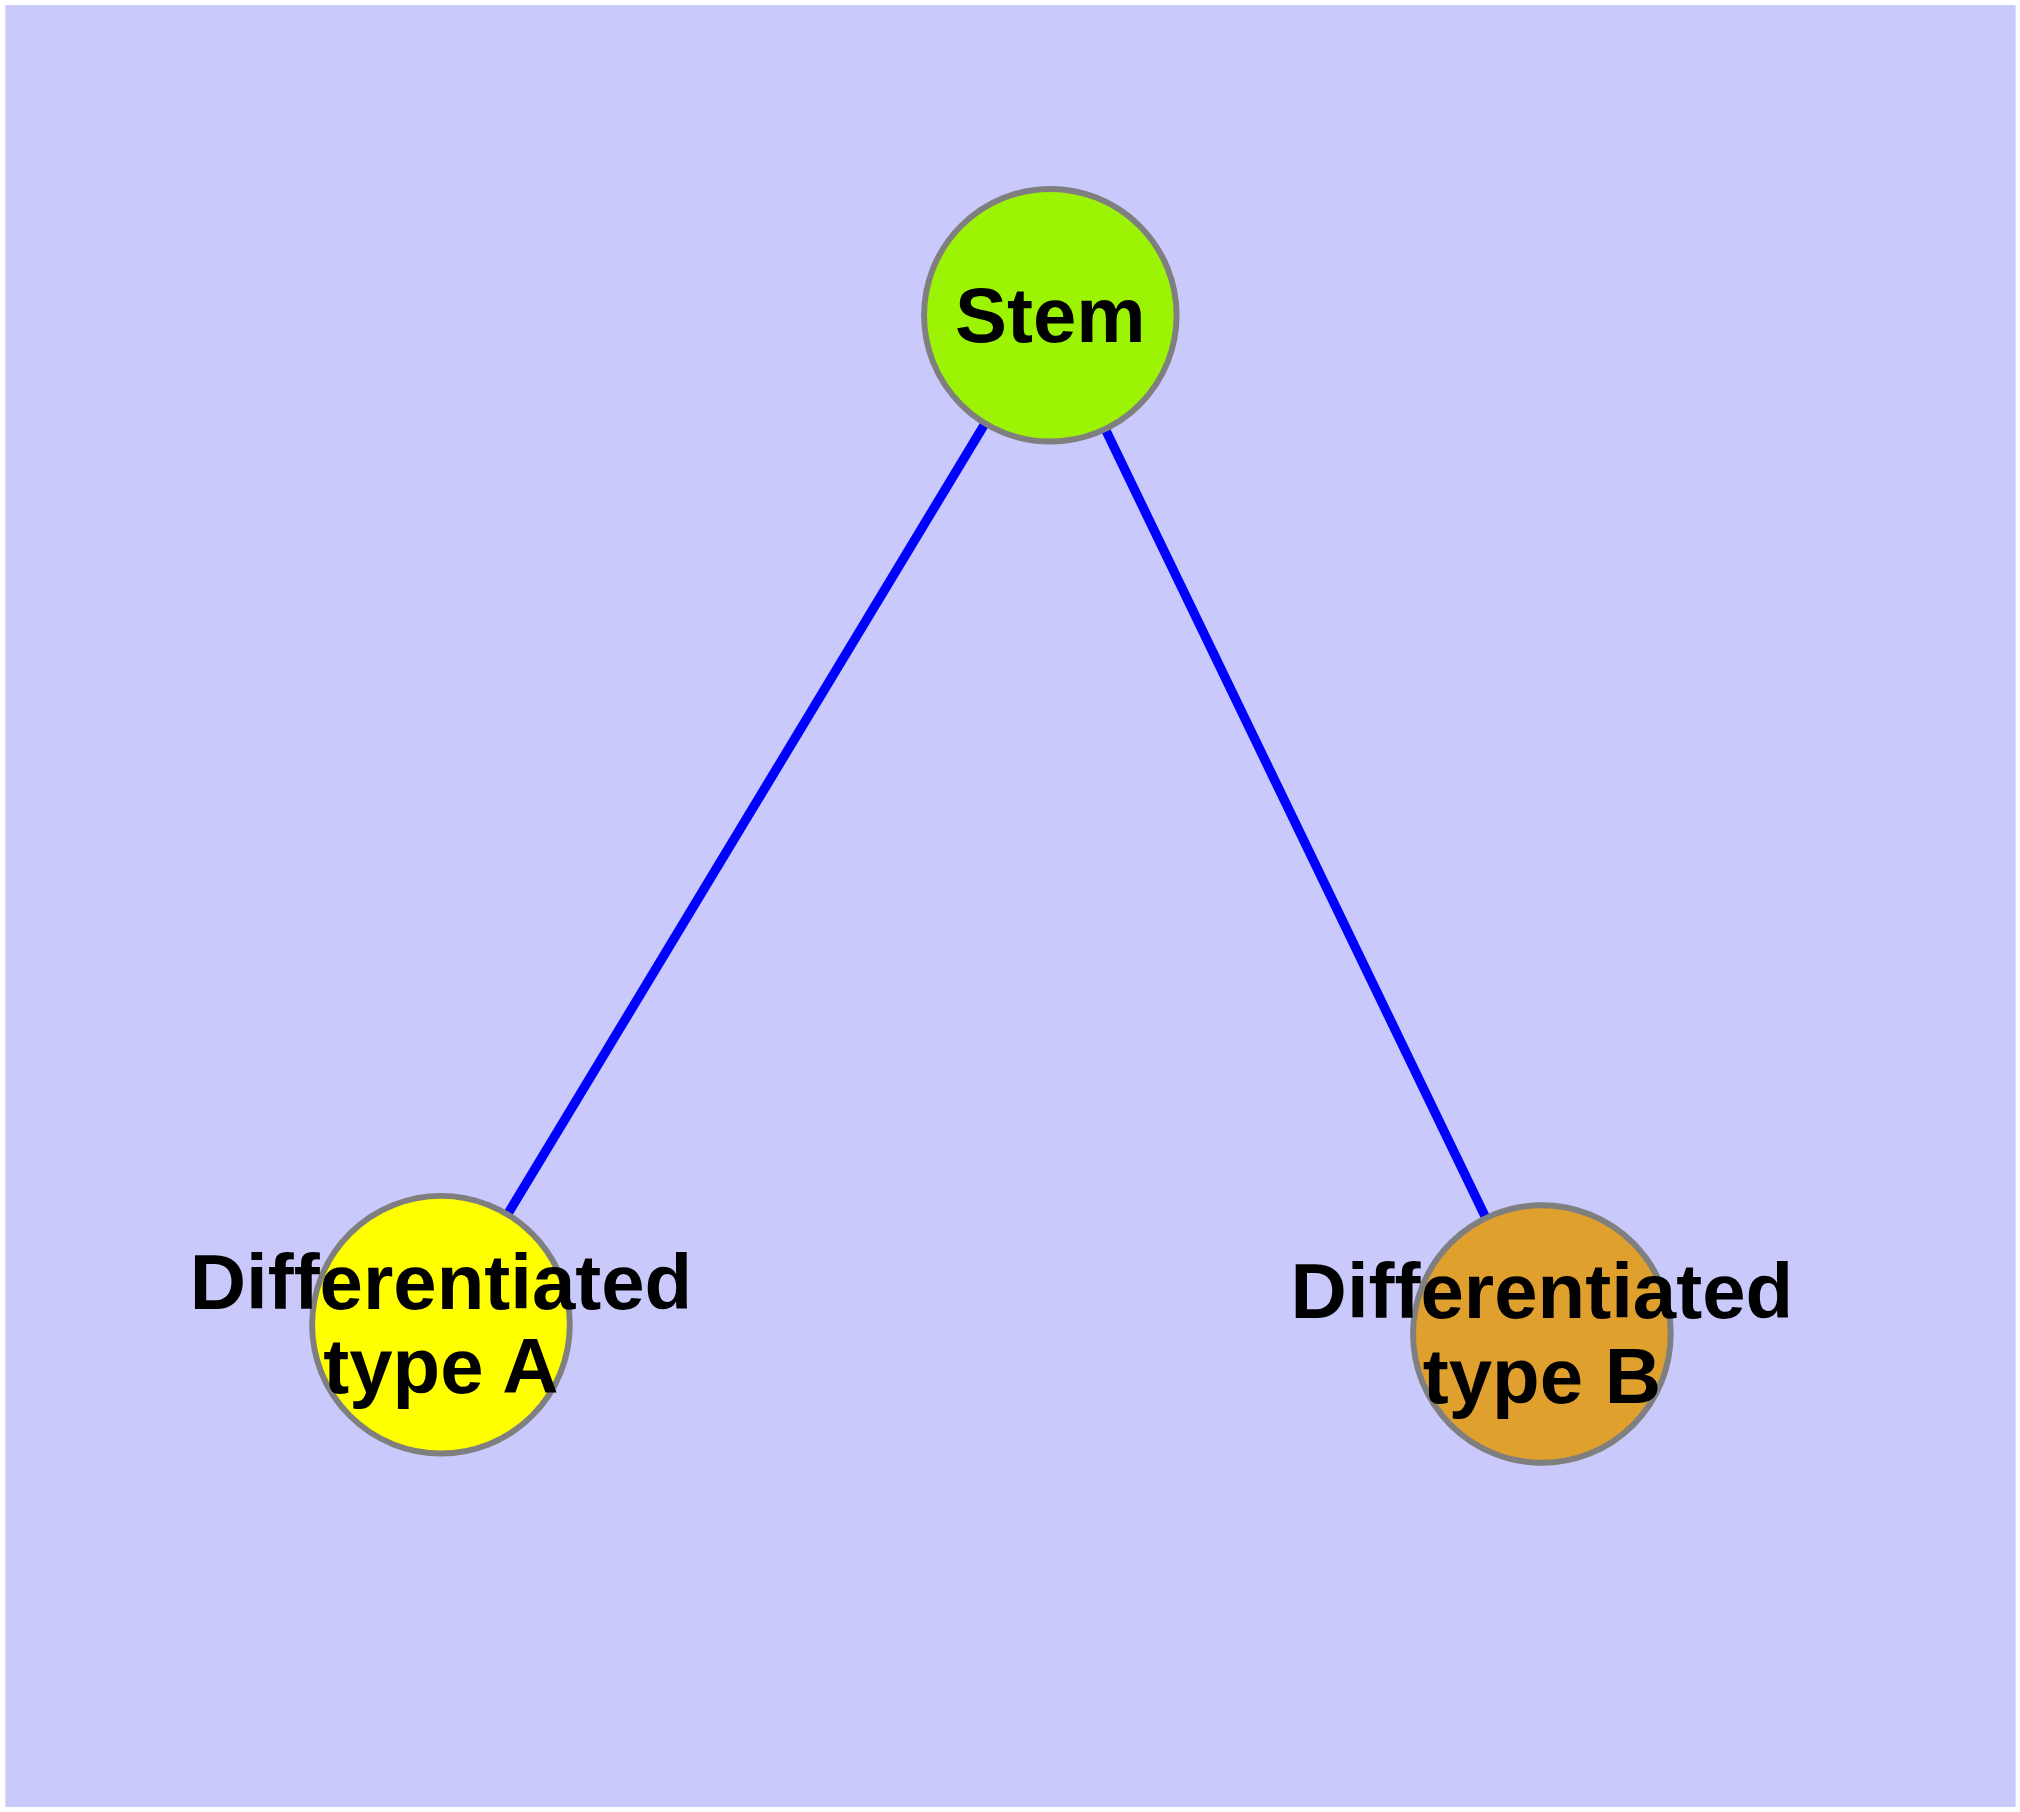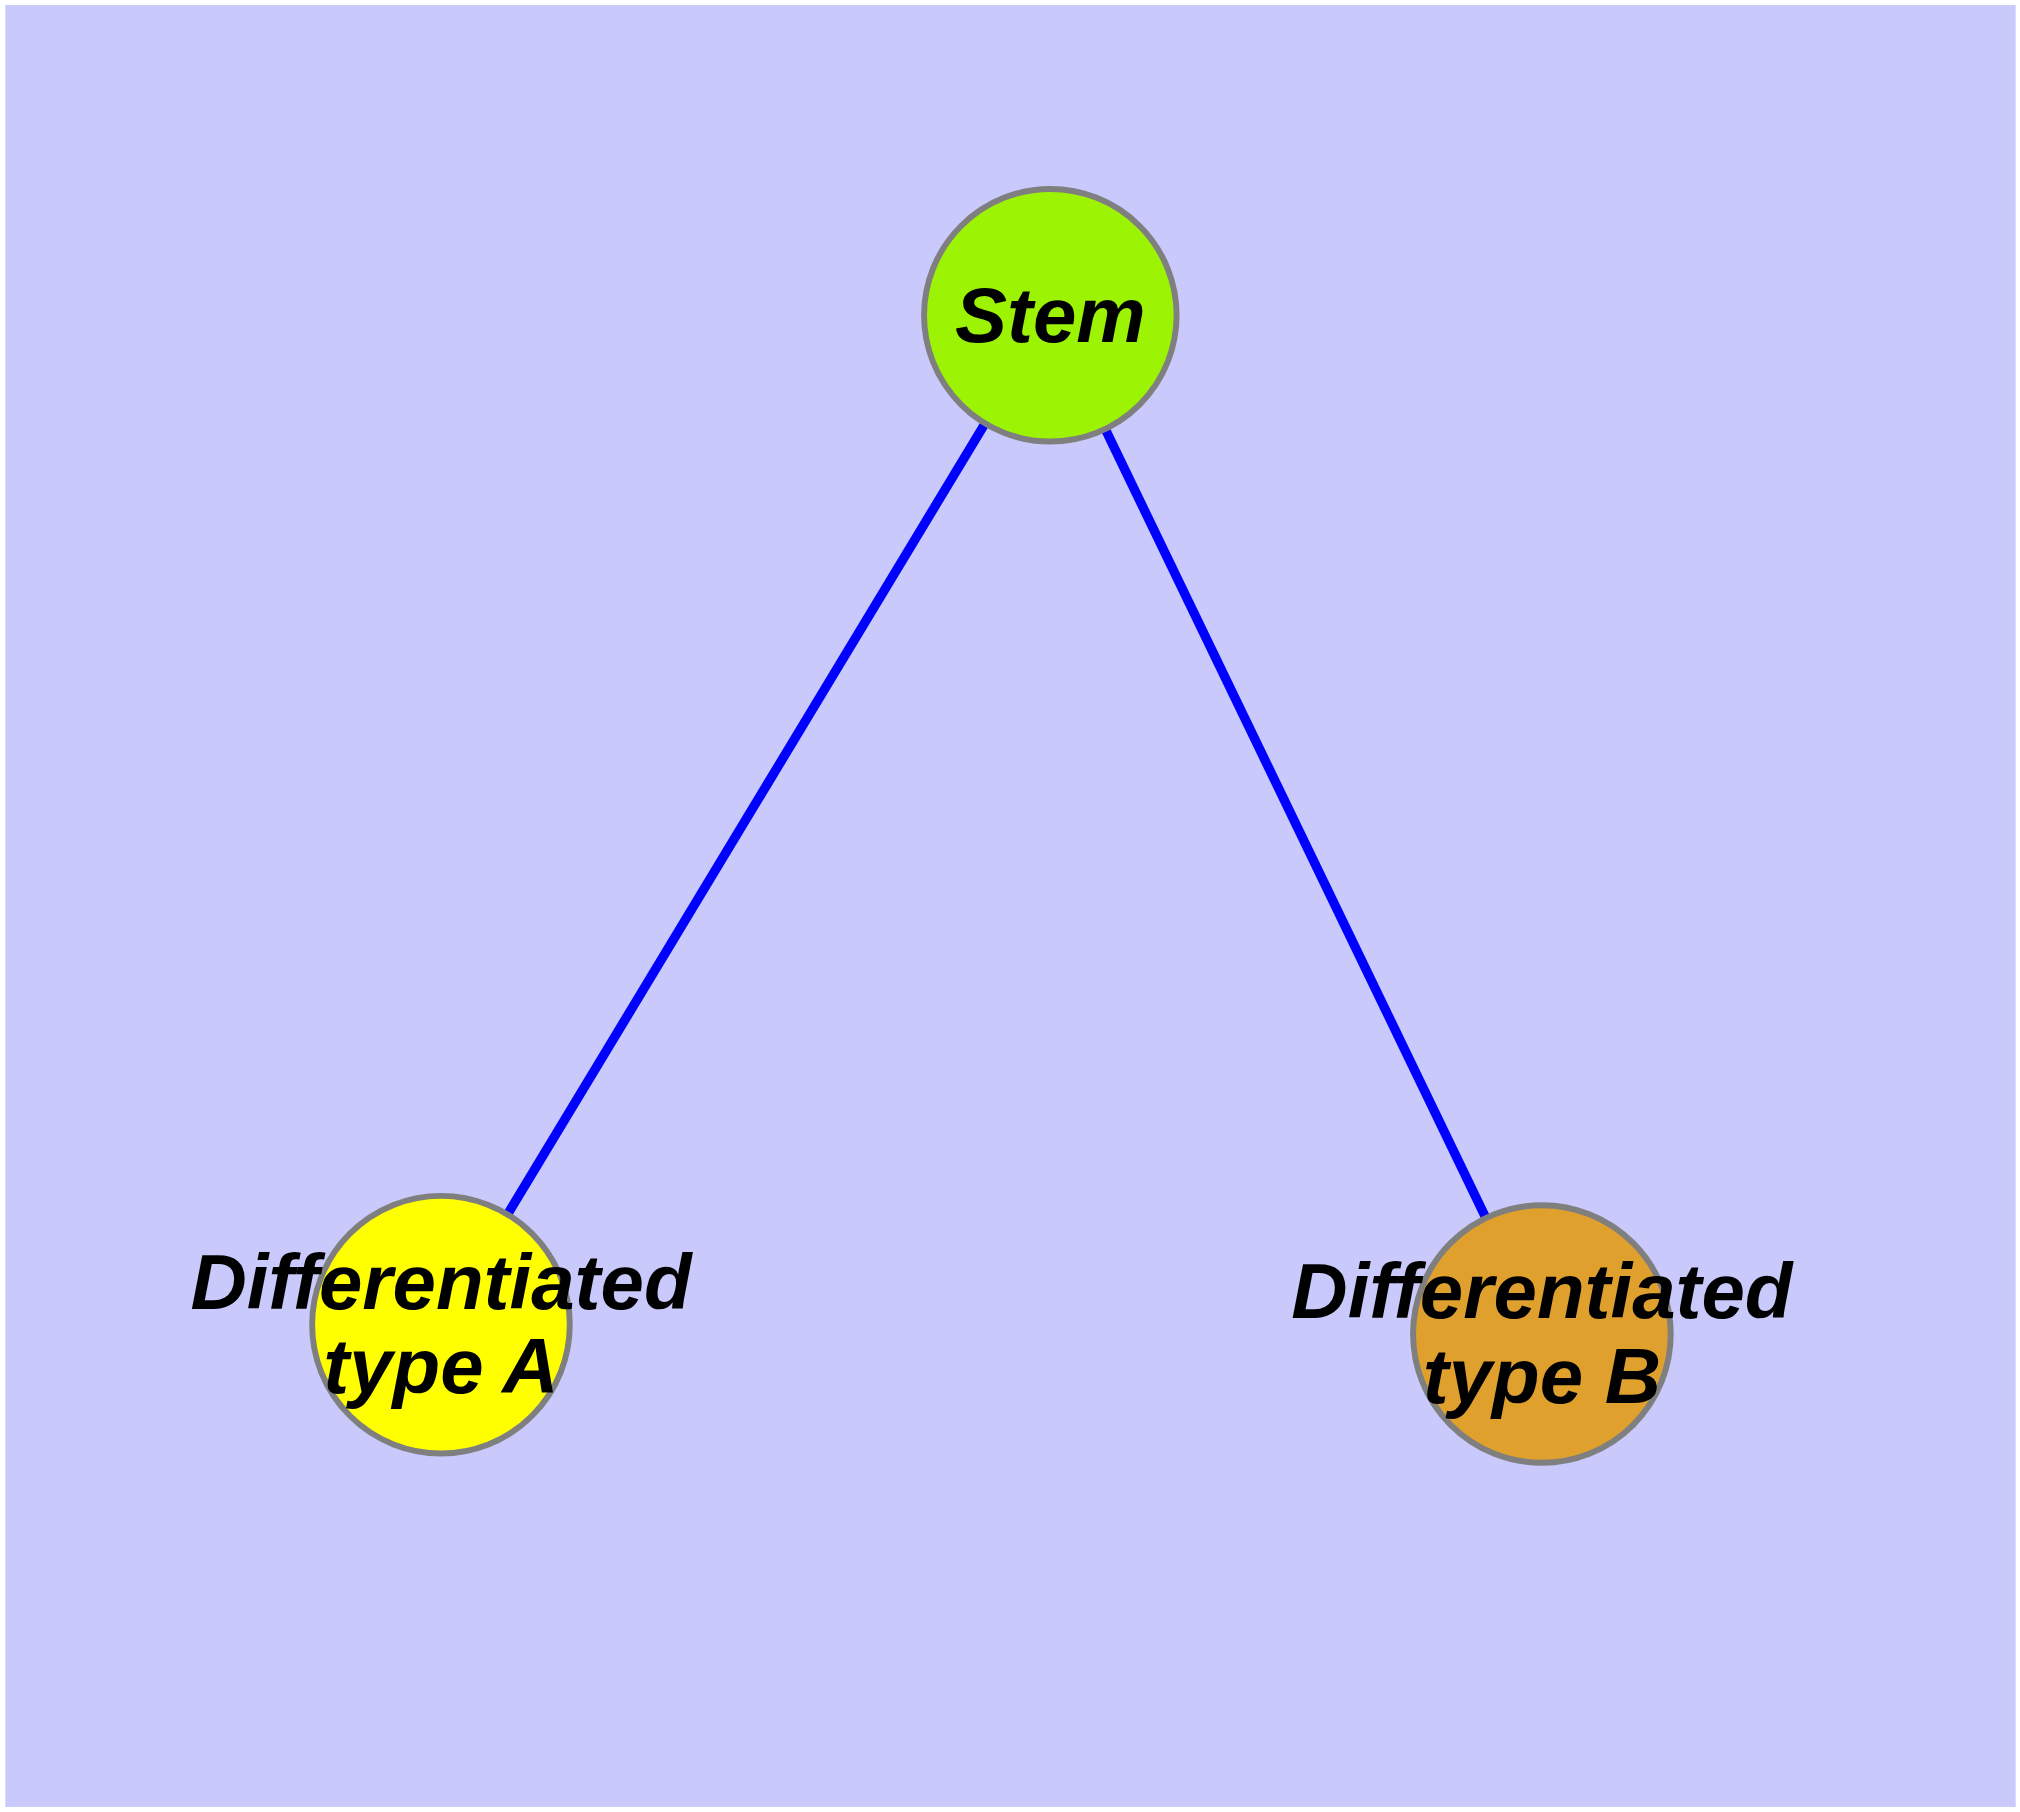--- a/index.html
+++ b/index.html
@@ -11,21 +11,20 @@
     width: 2021px;
     height: 1812px;
     overflow: hidden;
     font-family: "Liberation Sans", sans-serif;
   }
   #canvas {
     position: relative;
     width: 2021px;
     height: 1812px;
     background: #ffffff;
-    font-style: italic;
   }
   #graph-svg {
     display: block;
     width: 2021px;
     height: 1812px;
   }
   .node-label {
     font-family: "Liberation Sans", sans-serif;
     font-weight: bold;
     fill: #000000;

